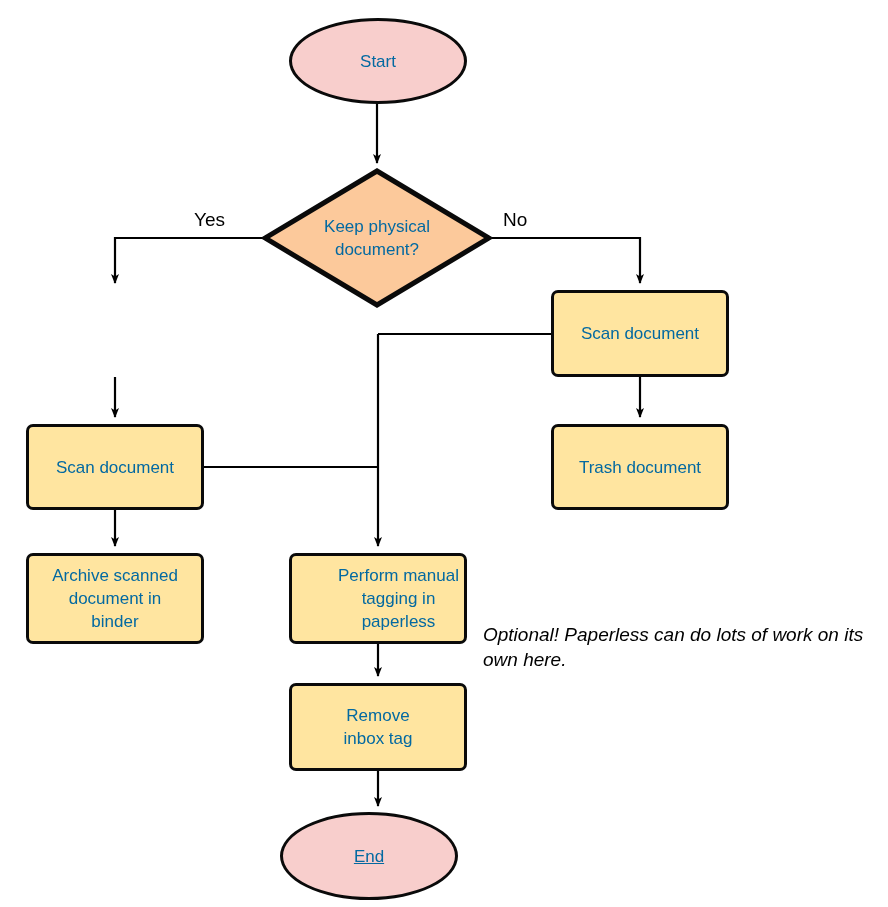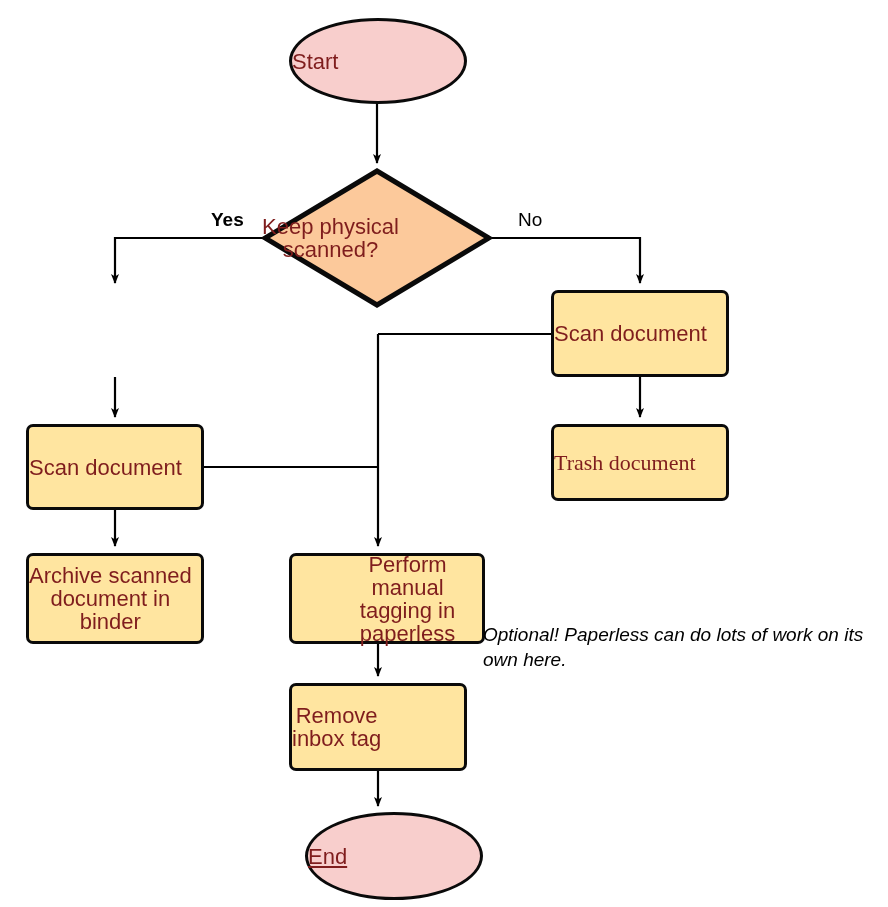--- a/index.html
+++ b/index.html
@@ -25,23 +25,24 @@
     top: 0;
     width: 888px;
     height: 907px;
     pointer-events: none;
   }
   .node {
     position: absolute;
     box-sizing: border-box;
     display: flex;
     align-items: center;
+    justify-content: center;
     text-align: center;
-    color: #7f1d1d;
-    font-size: 22px;
+    color: #0369a1;
+    font-size: 17px;
     line-height: 23px;
     white-space: pre-line;
     z-index: 2;
   }
   .node-terminator {
     border: 3px solid #0a0a0a;
     border-radius: 50%;
     background: #f8cecc;
   }
   .node-process {
@@ -141,55 +142,55 @@
 
   <div class="node node-terminator" style="left:289px; top:18px; width:178px; height:86px;">
     <span>Start</span>
   </div>
 
   <div class="node node-decision" style="left:262px; top:168px; width:230px; height:140px;">
     <svg class="decision-shape" viewBox="0 0 230 140" preserveAspectRatio="none">
       <polygon points="115,3 227,70 115,137 3,70" fill="#fcc99b" stroke="#0a0a0a" stroke-width="5" stroke-linejoin="miter"></polygon>
     </svg>
     <span class="decision-label">Keep physical
-scanned?</span>
+document?</span>
   </div>
 
-  <div class="edge-label" style="left:211px; top:209px;font-weight:bold;">Yes</div>
-  <div class="edge-label" style="left:518px; top:209px;">No</div>
+  <div class="edge-label" style="left:194px; top:209px;">Yes</div>
+  <div class="edge-label" style="left:503px; top:209px;">No</div>
 
 
   <div class="node node-process" style="left:26px; top:424px; width:178px; height:86px;">
     <span>Scan document</span>
   </div>
 
   <div class="node node-process" style="left:26px; top:553px; width:178px; height:91px;">
     <span>Archive scanned
 document in
 binder</span>
   </div>
 
   <div class="node node-process" style="left:551px; top:290px; width:178px; height:87px;">
     <span>Scan document</span>
   </div>
 
-  <div class="node node-process" style="left:551px; top:424px; width:178px; height:77px;font-family:Liberation Serif, serif;">
+  <div class="node node-process" style="left:551px; top:424px; width:178px; height:86px;">
     <span>Trash document</span>
   </div>
 
-  <div class="node node-process" style="left:289px; top:553px; width:196px; height:91px;padding-left:41px;">
+  <div class="node node-process" style="left:289px; top:553px; width:178px; height:91px;padding-left:41px;">
     <span>Perform manual
 tagging in
 paperless</span>
   </div>
 
   <div class="node node-process" style="left:289px; top:683px; width:178px; height:88px;">
     <span>Remove
 inbox tag</span>
   </div>
 
-  <div class="node node-terminator" style="left:305px; top:812px; width:178px; height:88px;text-decoration:underline;">
+  <div class="node node-terminator" style="left:280px; top:812px; width:178px; height:88px;text-decoration:underline;">
     <span>End</span>
   </div>
 
   <div class="note" style="left:483px; top:588px; width:400px;margin-top:34px;">Optional! Paperless can do lots of work on its own here.</div>
 
 </div>
 
 </body></html>

